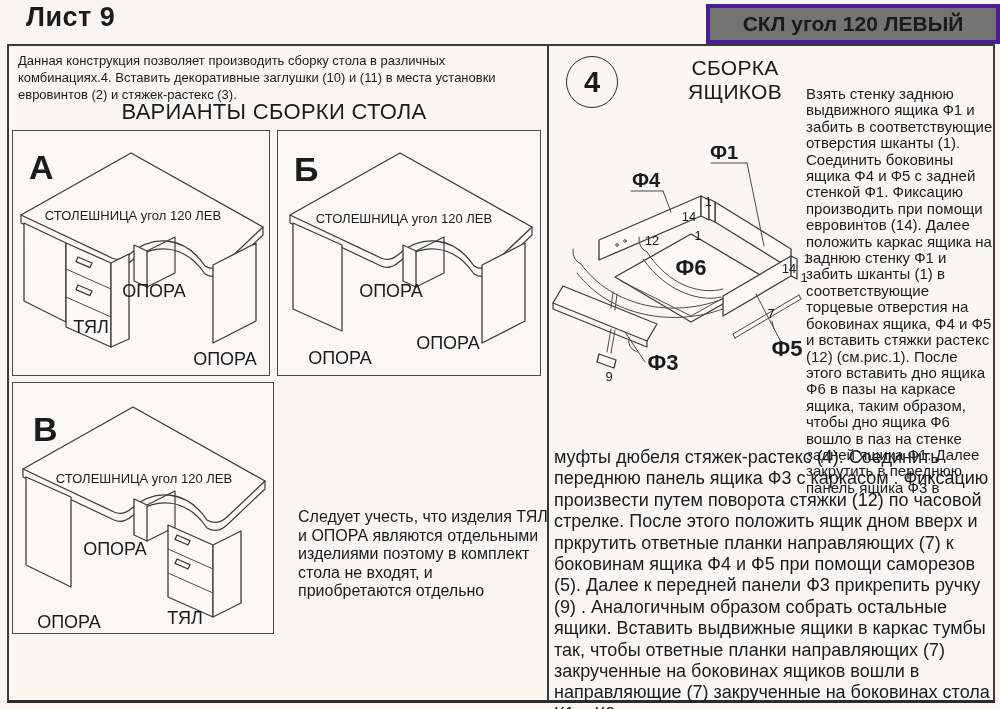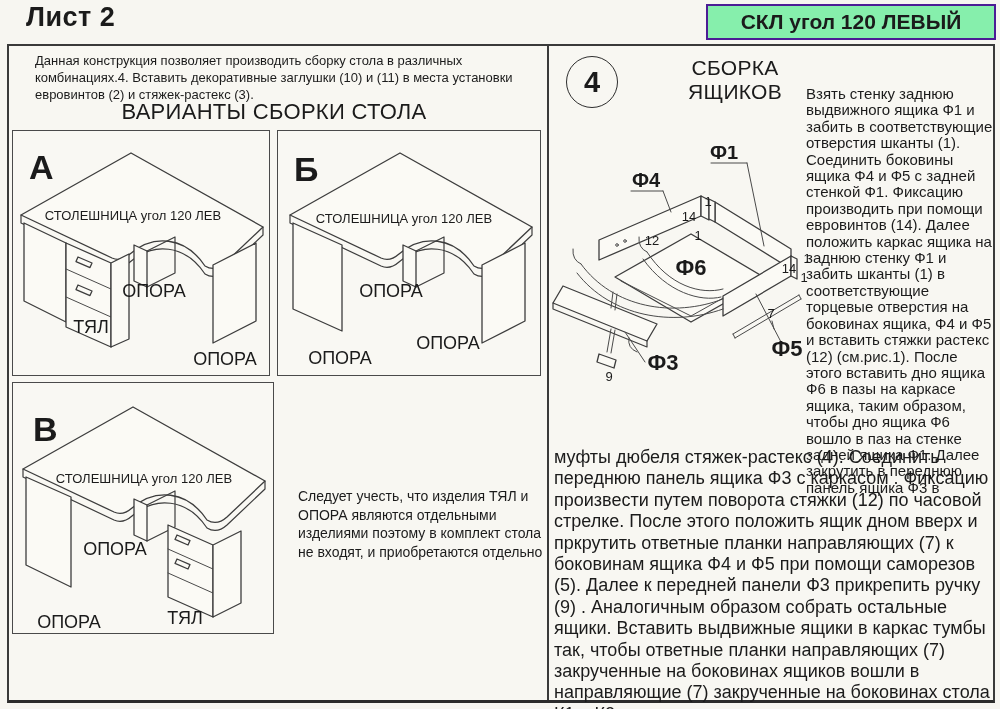--- a/index.html
+++ b/index.html
@@ -6,36 +6,36 @@
   body{
     width:1000px;height:709px;position:relative;overflow:hidden;
     background:#f7f6f1;
     font-family:"Liberation Sans","DejaVu Sans",sans-serif;
     color:#1b1b1b;
     -webkit-font-smoothing:antialiased;
   }
   .abs{position:absolute;}
   .sheet-title{left:26px;top:2px;font-size:27px;font-weight:bold;letter-spacing:.5px;}
   .product-box{
-    left:706px;top:4px;width:286px;height:32px;border:2px solid #4c1d95;
-    display:flex;align-items:center;justify-content:center;background:#86efac;
+    left:706px;top:4px;width:286px;height:32px;border:4px solid #4c1d95;
+    display:flex;align-items:center;justify-content:center;background:#737373;
   }
   .product-box span{font-size:21px;font-weight:bold;}
   .main-box{
     left:7px;top:44px;width:984px;height:654px;
     border:2px solid #3a3a3a;border-bottom:3px solid #2c2c2c;background:#f8f7f2;
   }
   .divider{left:547px;top:44px;width:2px;height:656px;background:#3a3a3a;}
-  .intro{left:18px;top:52px;width:522px;font-size:13px;line-height:17px;margin-left:17px;}
+  .intro{left:18px;top:52px;width:522px;font-size:13px;line-height:17px;}
   .variants-heading{left:8px;top:99px;width:532px;text-align:center;font-size:22px;font-weight:500;letter-spacing:.3px;}
   .vbox{border:1.4px solid #4a4a4a;background:#f9f8f3;}
   .box-a{left:12px;top:130px;width:256px;height:244px;}
   .box-b{left:277px;top:130px;width:262px;height:244px;}
   .box-v{left:12px;top:382px;width:260px;height:250px;}
-  .note{left:298px;top:487px;width:250px;font-size:14px;line-height:18.5px;}
+  .note{left:298px;top:508px;width:250px;font-size:16px;line-height:18.5px;}
   .step-circle{
     left:566px;top:56px;width:50px;height:50px;border:1.6px solid #2e2e2e;border-radius:50%;
     display:flex;align-items:center;justify-content:center;background:#f8f7f2;
   }
   .step-circle span{font-size:29px;font-weight:bold;}
   .drawers-heading{left:650px;top:56px;width:170px;text-align:center;font-size:21px;font-weight:500;letter-spacing:.3px;}
   .col-text{left:806px;top:86px;width:187px;font-size:15px;line-height:16.4px;text-align:left;}
   .bottom-text{left:554px;top:447px;width:438px;font-size:18px;line-height:21.4px;}
   .drawer-diagram{left:551px;top:146px;width:268px;height:300px;}
   svg{display:block;width:100%;height:100%;}
@@ -46,21 +46,21 @@
   .letter{font-size:34px;font-weight:bold;}
   .desk-top-label{font-size:13px;font-weight:500;}
   .part-label{font-size:18px;font-weight:500;}
   .flabel{font-size:20px;font-weight:600;}
   .flabel-big{font-size:22px;font-weight:600;}
   .numlabel{font-size:13px;font-weight:500;}
 </style>
 </head>
 <body>
 
-<div class="abs sheet-title">Лист 2</div>
+<div class="abs sheet-title">Лист 9</div>
 <div class="abs product-box">
   <span>СКЛ угол 120 ЛЕВЫЙ</span>
 </div>
 
 <div class="abs main-box"></div>
 <div class="abs divider"></div>
 
 <div class="abs intro">Данная конструкция позволяет производить сборку стола в различных комбинациях.4. Вставить декоративные заглушки  (10) и (11) в места установки евровинтов (2) и стяжек-растекс (3).</div>
 <div class="abs variants-heading">ВАРИАНТЫ СБОРКИ СТОЛА</div>
 

